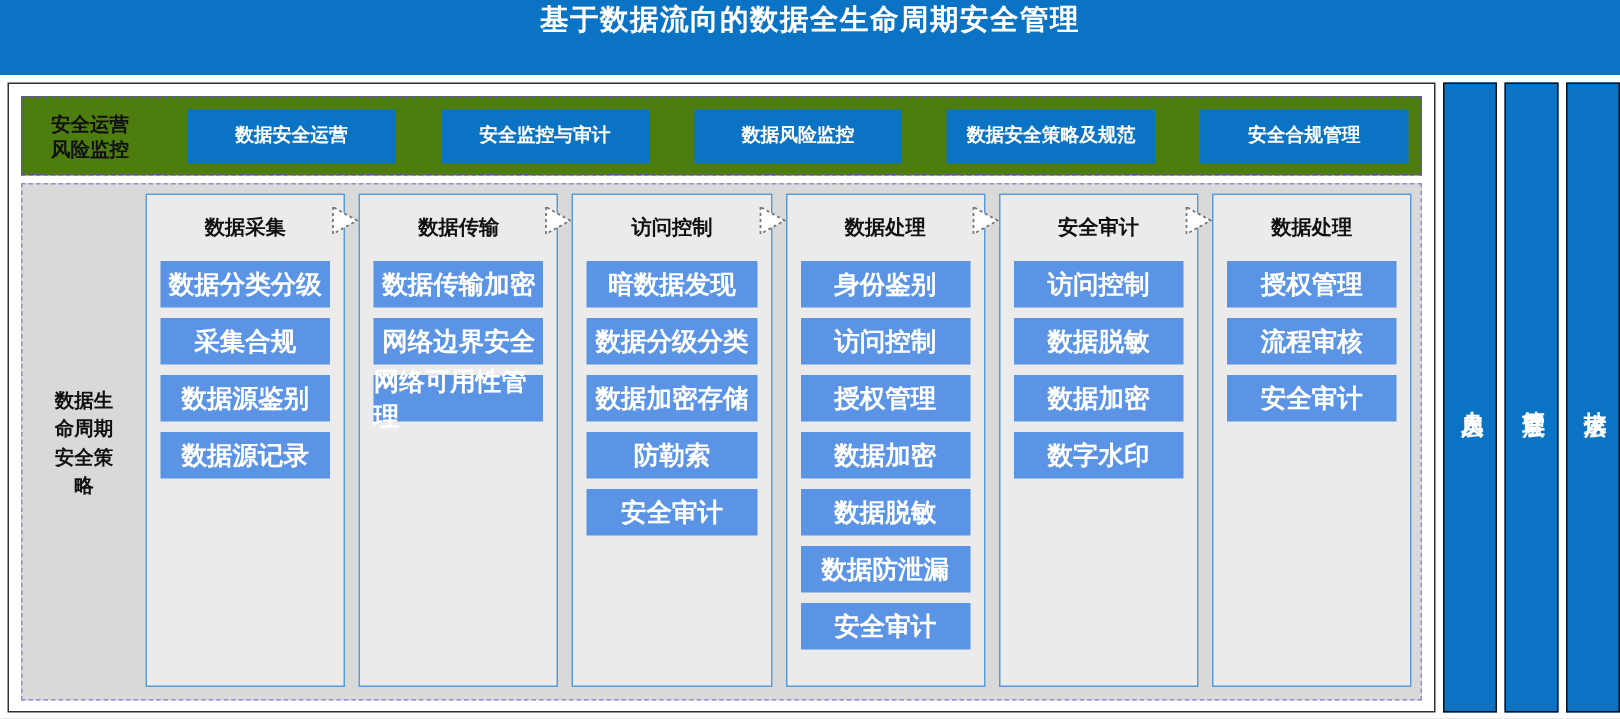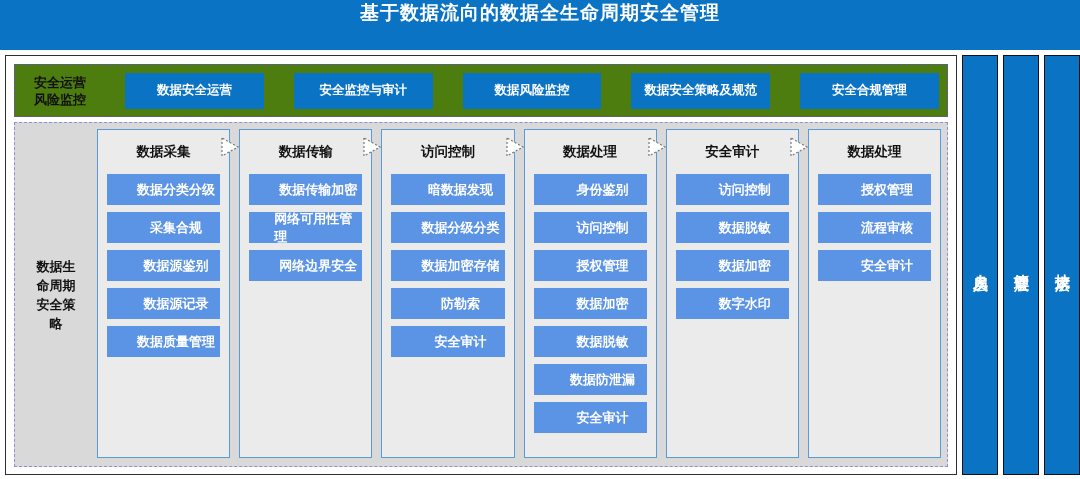--- a/index.html
+++ b/index.html
@@ -90,23 +90,22 @@
     color:#111;font-size:13.5px;font-weight:bold;
   }
   .stage-items{
     flex:1;display:flex;flex-direction:column;gap:7px;
     padding:0 9px 8px 9px;
   }
   .item{
     height:31px;flex:none;
     background:#5B93E5;
     display:flex;align-items:center;justify-content:center;
-    color:#ffffff;font-size:13px;font-weight:bold;
-    box-sizing:border-box;
-    padding-left:25px;
+    color:#ffffff;font-size:17px;font-weight:bold;
+    box-sizing:border-box;
   }
 
   
   .arrow{
     position:absolute;right:-11px;top:6px;
     width:20px;height:22px;z-index:4;
     pointer-events:none;
   }
 
   
@@ -160,33 +159,32 @@
 
       <div class="lc-cols">
 
         <div class="stage">
           <div class="stage-title">数据采集</div>
           <div class="stage-items">
             <div class="item">数据分类分级</div>
             <div class="item">采集合规</div>
             <div class="item">数据源鉴别</div>
             <div class="item">数据源记录</div>
-            <div class="item">数据质量管理</div>
           </div>
           <svg class="arrow" viewBox="0 0 20 22">
             <polygon points="2,2 2,20 18,11" fill="#ffffff" stroke="#777777" stroke-width="1.2" stroke-dasharray="2,2"></polygon>
           </svg>
         </div>
 
         <div class="stage">
           <div class="stage-title">数据传输</div>
           <div class="stage-items">
             <div class="item">数据传输加密</div>
+            <div class="item">网络边界安全</div>
             <div class="item">网络可用性管理</div>
-            <div class="item">网络边界安全</div>
           </div>
           <svg class="arrow" viewBox="0 0 20 22">
             <polygon points="2,2 2,20 18,11" fill="#ffffff" stroke="#777777" stroke-width="1.2" stroke-dasharray="2,2"></polygon>
           </svg>
         </div>
 
         <div class="stage">
           <div class="stage-title">访问控制</div>
           <div class="stage-items">
             <div class="item">暗数据发现</div>

